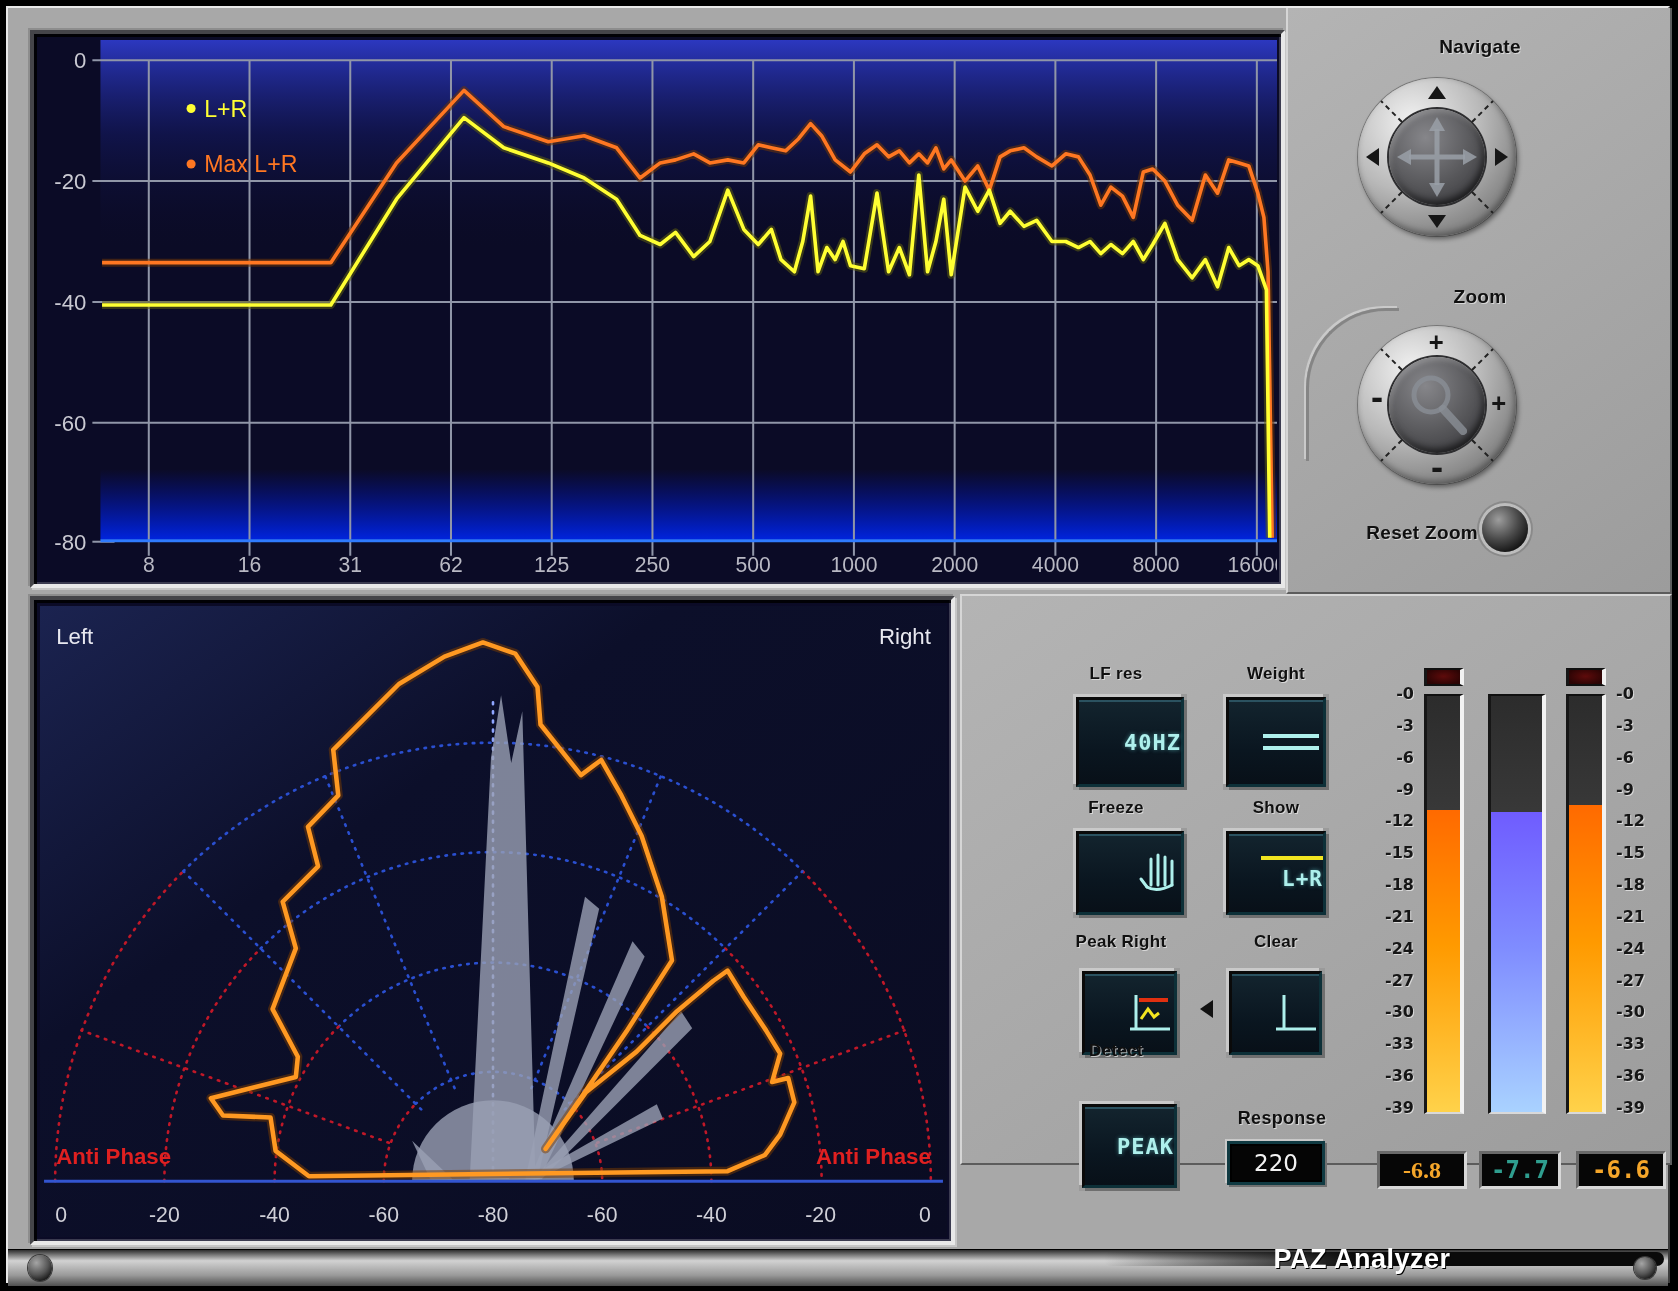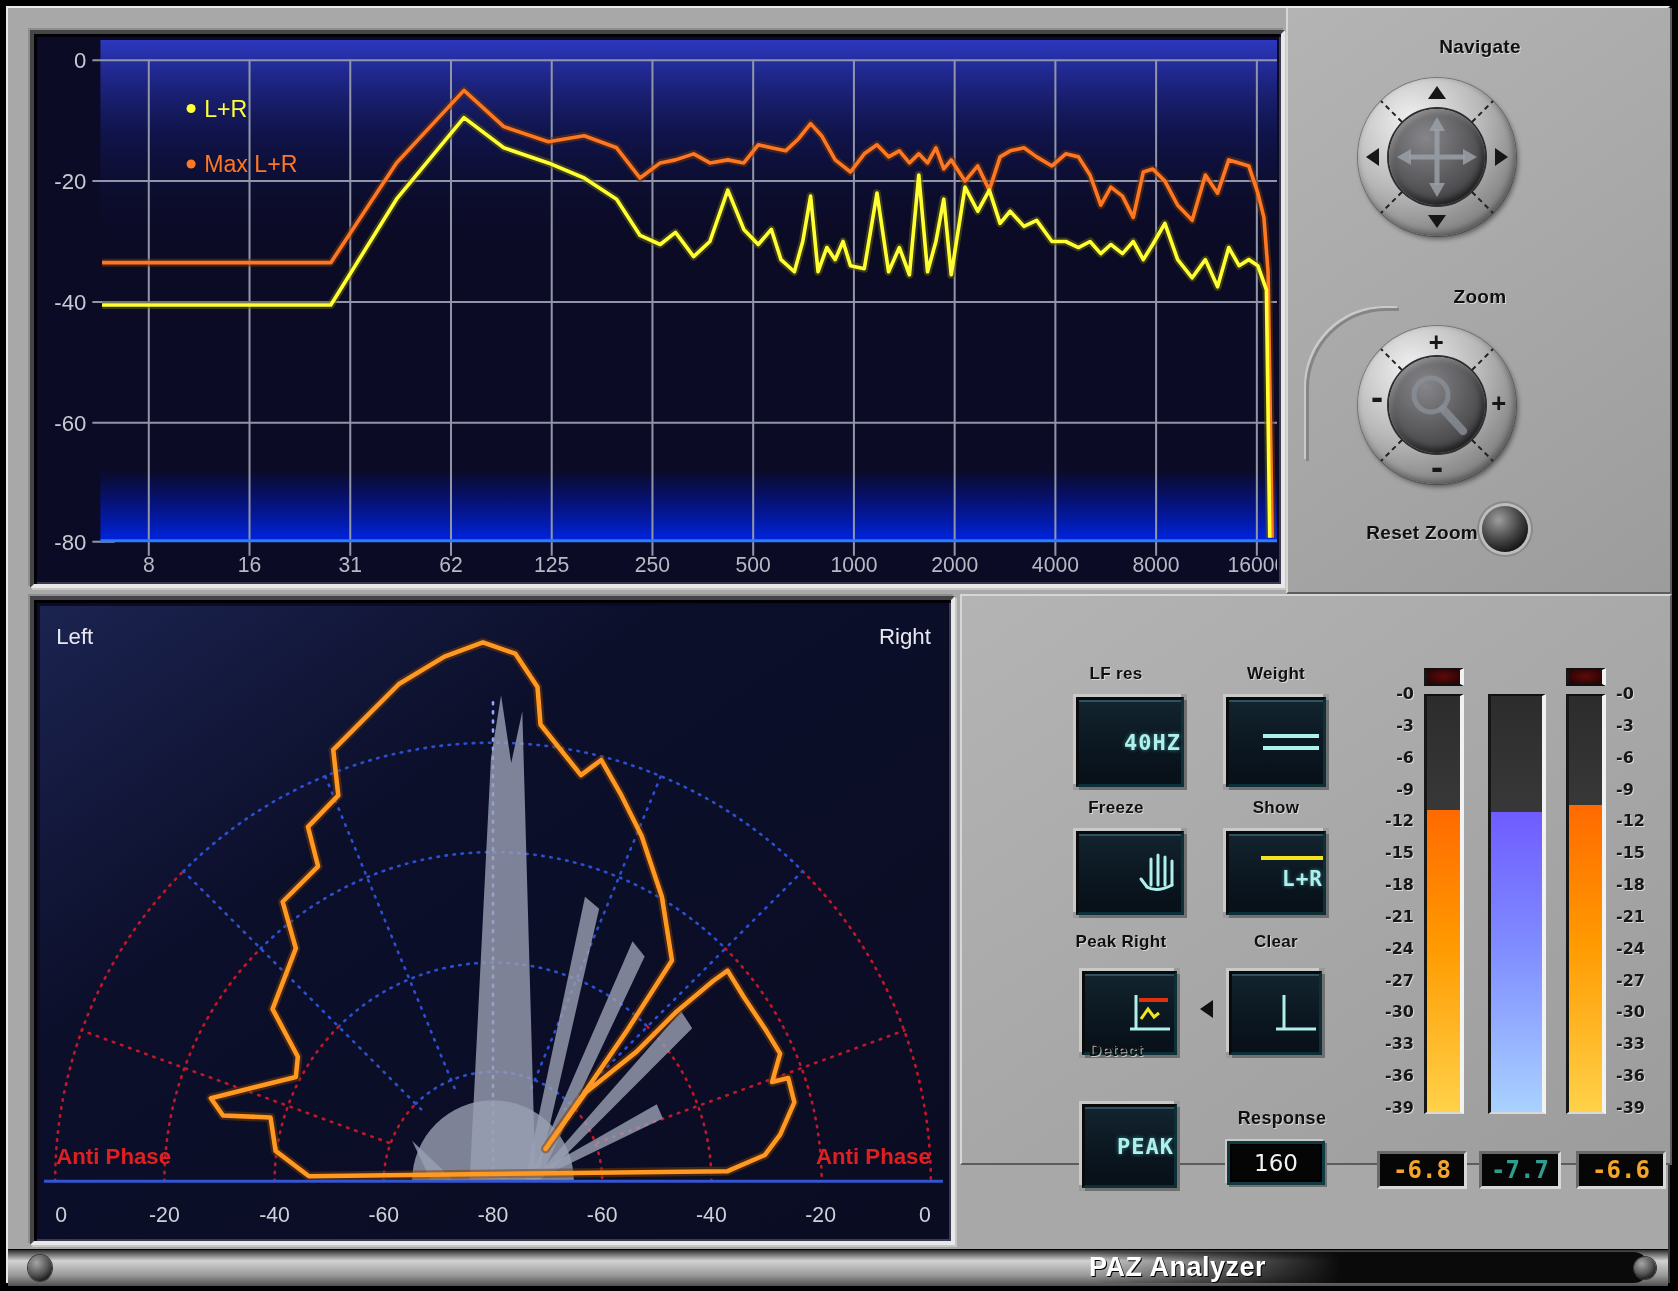--- a/index.html
+++ b/index.html
@@ -54,23 +54,23 @@
   .mscale span{display:block;color:#161616;font-size:16px;font-weight:700;line-height:16px;
         text-shadow:1px 1px 0 rgba(230,230,230,.8);font-family:"DejaVu Sans",sans-serif;}
   .readout{position:absolute;box-sizing:border-box;background:#060606;border-top:3px solid #6a6a6a;
         border-left:3px solid #6a6a6a;border-bottom:3px solid #d8d8d8;border-right:3px solid #d8d8d8;
         display:flex;align-items:center;justify-content:center;
         font-family:"DejaVu Sans Mono",monospace;font-weight:700;font-size:24px;}
   
   .bottom-bar{position:absolute;left:0;top:1241px;width:100%;height:36px;
         background:linear-gradient(180deg,#2e2e2e 0,#d2d2d2 30%,#9a9a9a 70%,#4f4f4f 100%);
         border-top:1px solid #000;}
-  .brand-pill{position:absolute;right:19px;top:2px;width:560px;height:31px;border-radius:16px;
+  .brand-pill{position:absolute;right:4px;top:2px;width:560px;height:14px;border-radius:16px;
         background:linear-gradient(to right, rgba(0,0,0,0), #0a0a0a 45%);
-        display:flex;align-items:center;justify-content:flex-start;}
+        display:flex;align-items:center;justify-content:center;}
   .brand-pill .btitle{color:#fff;font-weight:700;font-size:27px;letter-spacing:.5px;padding-right:44px;
         text-shadow:1px 1px 0 #000;}
   .mini-sphere{position:absolute;border-radius:50%;
         background:radial-gradient(circle at 35% 30%, #a5a5a5, #555 50%, #0c0c0c 85%);
         box-shadow:0 0 0 1px #3a3a3a;}
   .curve-notch{position:absolute;width:90px;height:150px;border-left:3px solid #7d7d7d;border-top:3px solid #7d7d7d;
         border-top-left-radius:80px;box-shadow:-2px -2px 0 #d2d2d2;opacity:.8;}
 </style>
 </head>
 <body>
@@ -345,21 +345,21 @@
         </svg>
       </div>
 
       <div class="lbl" style="left:104px;top:445px;width:100px;">Detect</div>
       <div class="ctl-btn" style="left:120px;top:508px;width:95px;height:84px;">
         <span class="btxt">PEAK</span>
       </div>
 
       <div class="lbl" style="left:255px;top:512px;width:130px;font-size:18px;">Response</div>
       <div class="blk-field" style="left:265px;top:545px;width:98px;height:44px;">
-        <span style="color:#f2f2f2;font-size:23px;font-family:'DejaVu Sans',sans-serif;">160</span>
+        <span style="color:#f2f2f2;font-size:23px;font-family:'DejaVu Sans',sans-serif;">220</span>
       </div>
 
       <div class="mscale" style="left:386px;top:90px;width:66px;height:430px;text-align:right;">
         <span>-0</span>
           <span>-3</span>
         <span>-6</span>
           <span>-9</span>
         <span>-12</span>
           <span>-15</span>
         <span>-18</span>
@@ -394,21 +394,21 @@
         <span>-18</span>
           <span>-21</span>
         <span>-24</span>
           <span>-27</span>
         <span>-30</span>
           <span>-33</span>
         <span>-36</span>
           <span>-39</span>
       </div>
 
-      <div class="readout" style="left:415px;top:555px;width:90px;height:38px;">
+      <div class="readout" style="left:415px;top:555px;width:90px;height:38px;font-family:Liberation Serif, serif;">
         <span style="color: rgb(245, 166, 42);">-6.8</span>
       </div>
       <div class="readout" style="left:517px;top:555px;width:82px;height:38px;">
         <span style="color: rgb(47, 158, 143);">-7.7</span>
       </div>
       <div class="readout" style="left:614px;top:555px;width:90px;height:38px;">
         <span style="color: rgb(245, 166, 42);">-6.6</span>
       </div>
     </div>
 

